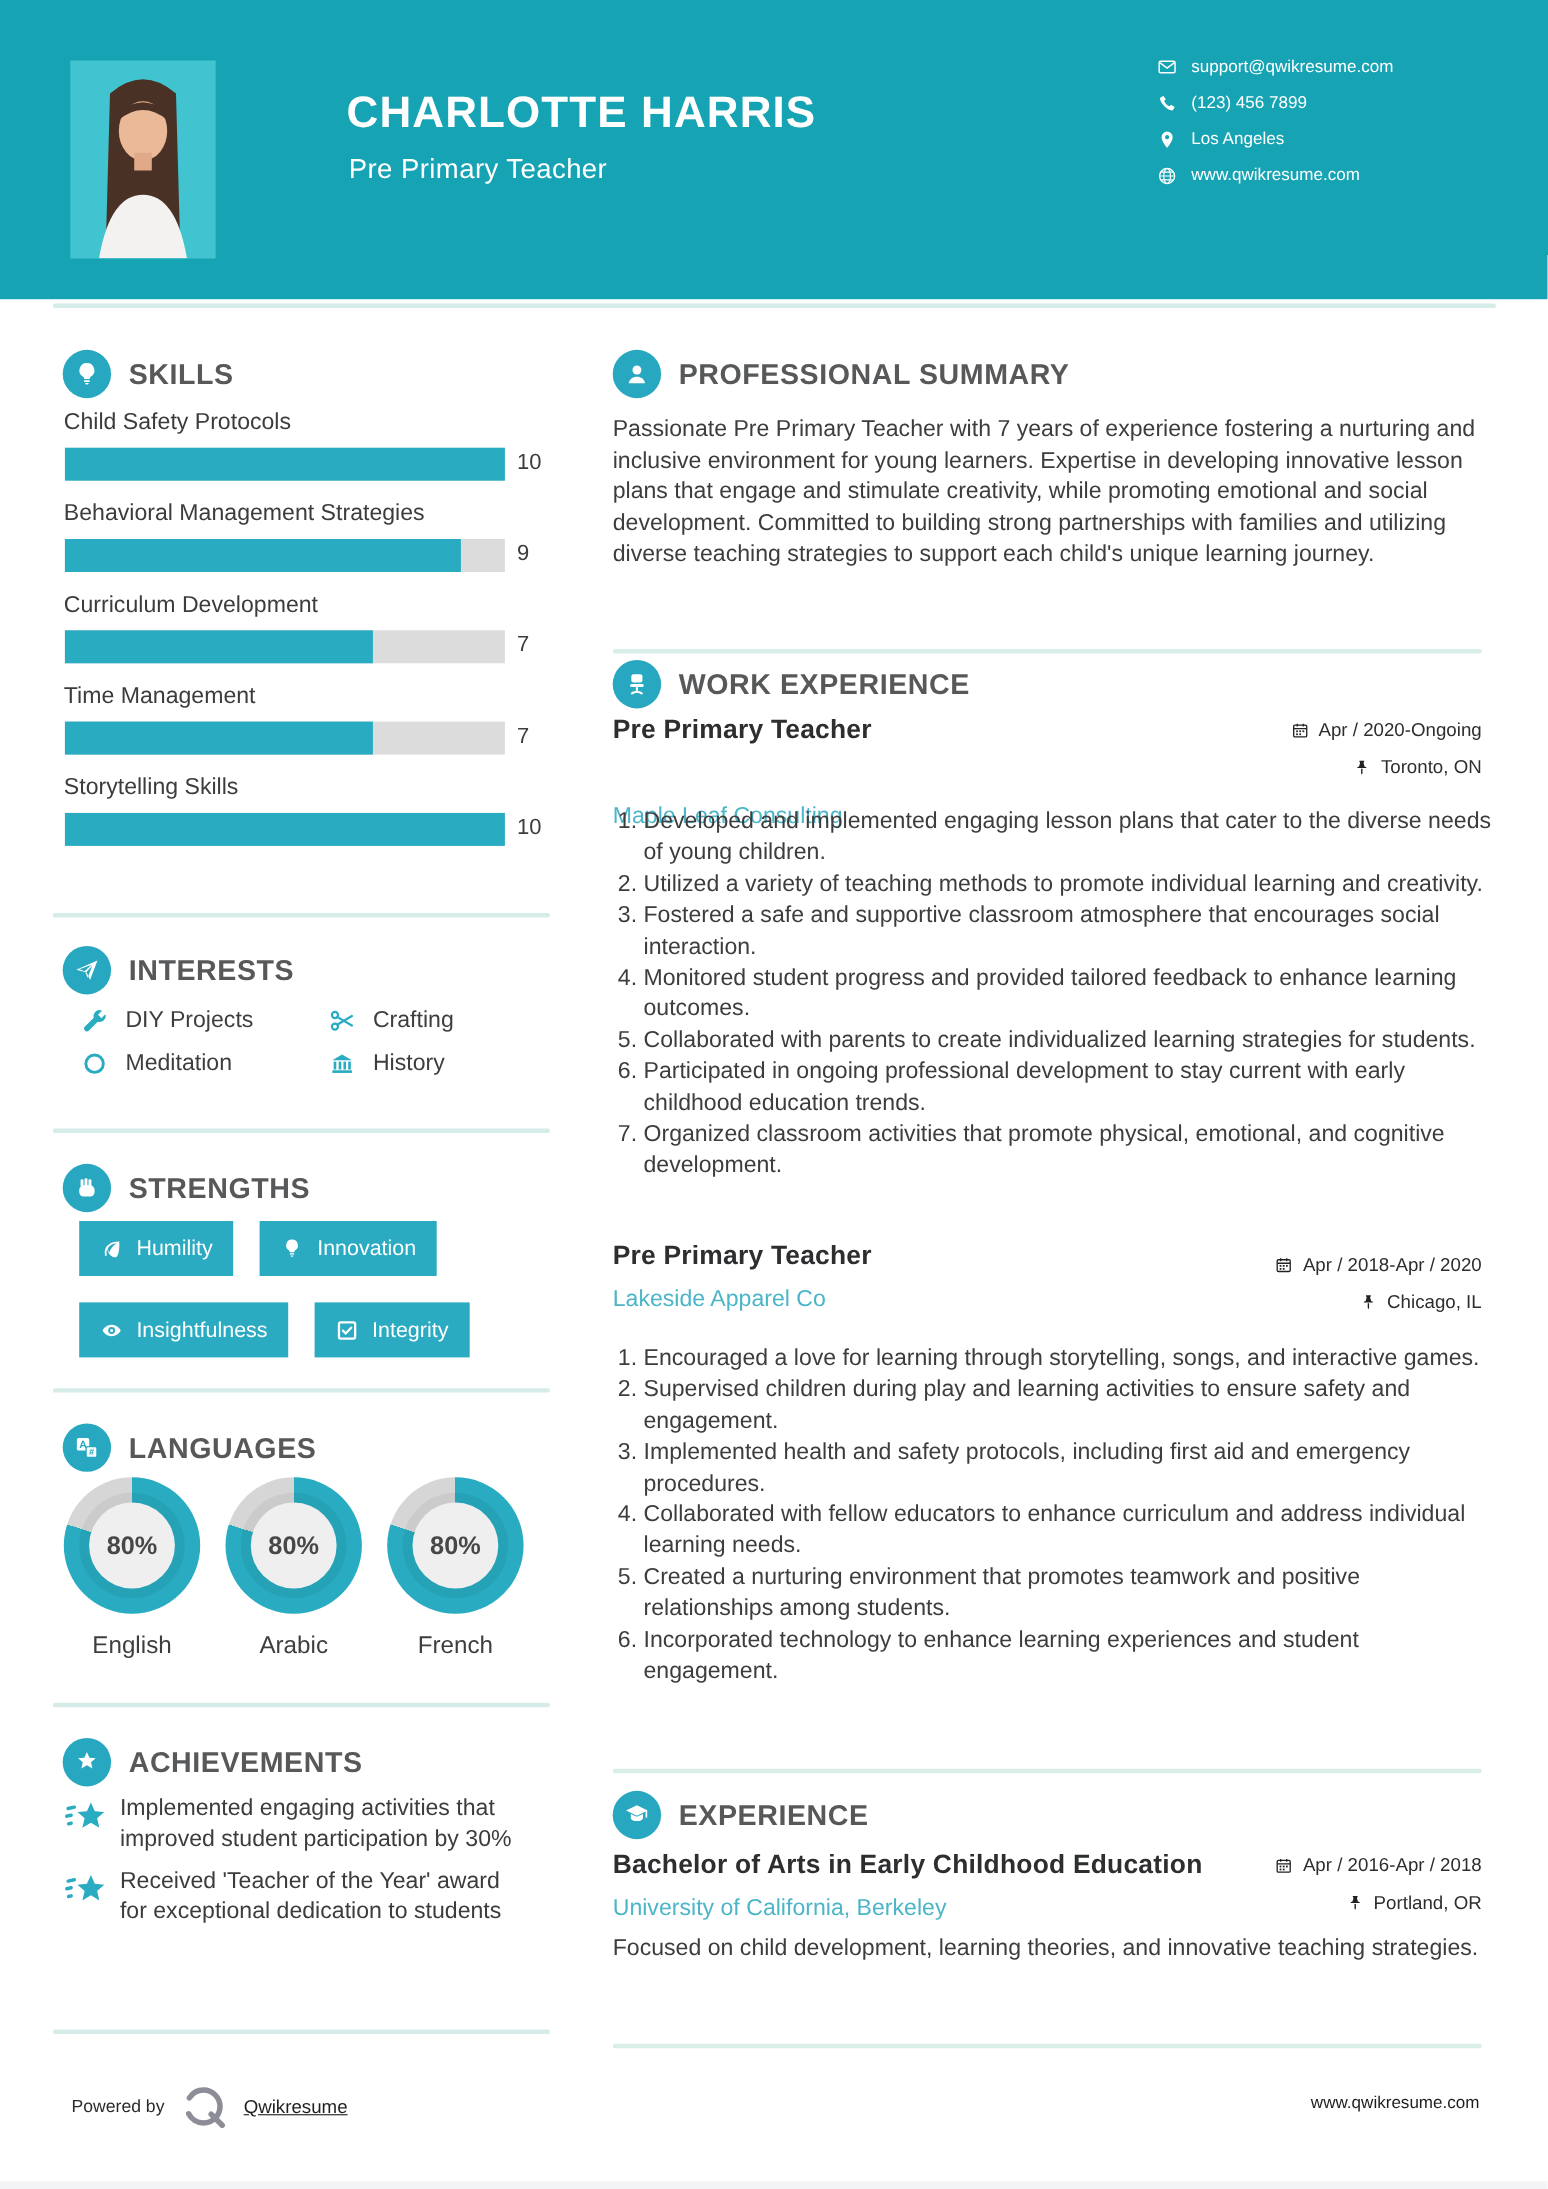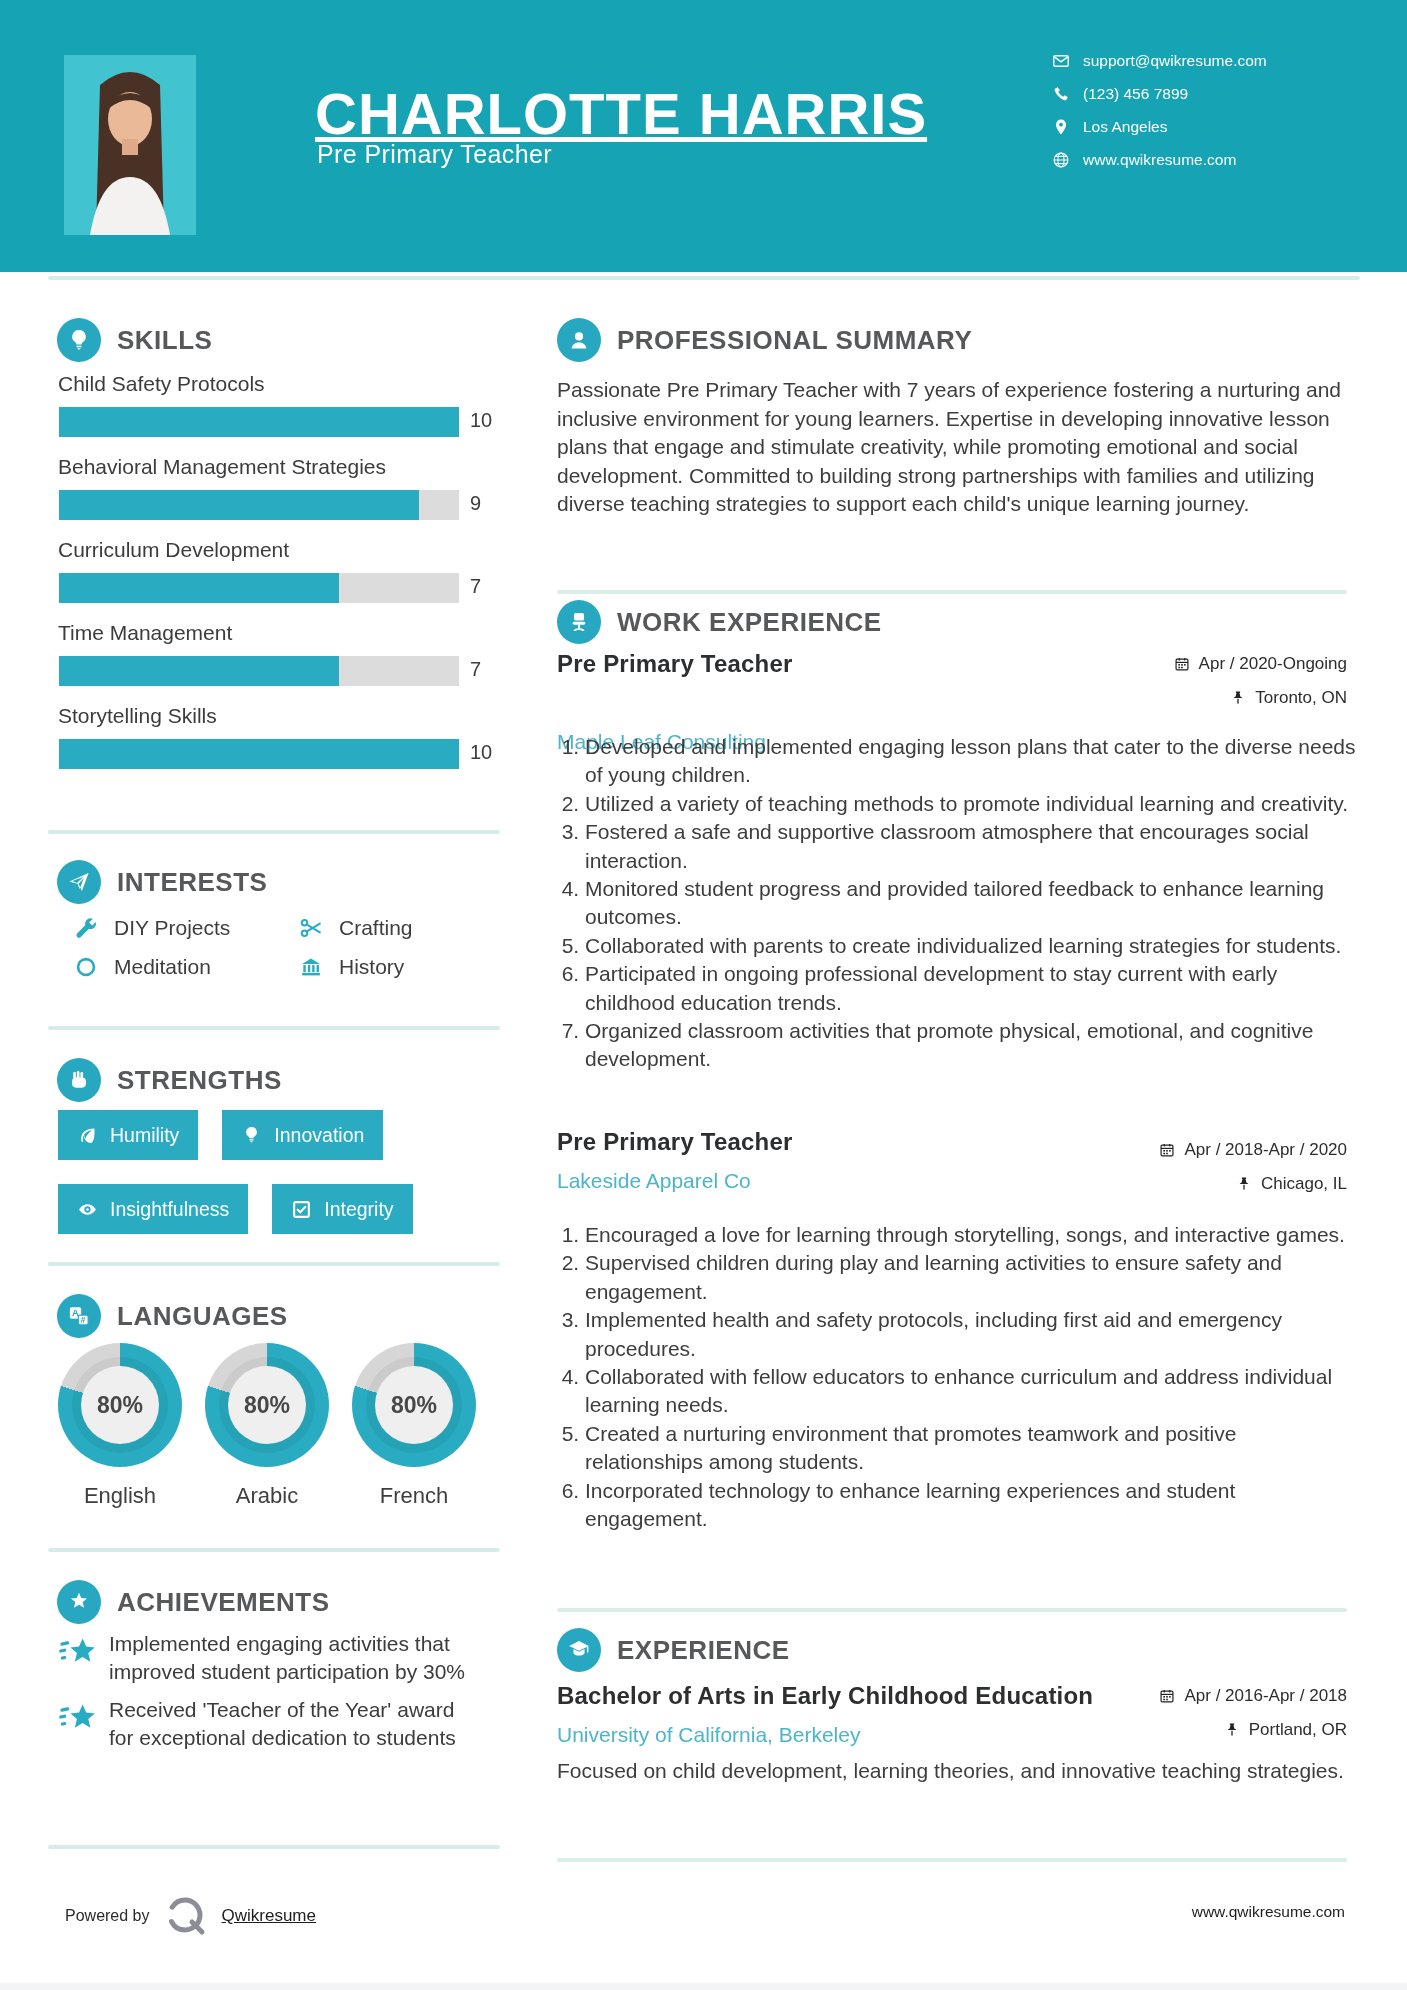--- a/index.html
+++ b/index.html
@@ -2,21 +2,21 @@
 <html><head>
 <meta charset="utf-8">
 <style>
   * { margin:0; padding:0; box-sizing:border-box; }
   body { background:#ffffff; font-family:"Liberation Sans", sans-serif; }
   .page { position:relative; width:1407px; height:1990px; background:#fff; overflow:hidden; }
 
   
   .header { position:absolute; left:0; top:0; width:1407px; height:272px; background:#16a3b3; }
   .photo { position:absolute; left:64px; top:55px; width:132px; height:180px; background:#41c4cf; overflow:hidden; }
-  .name { position:absolute; left:315px; top:80px; font-size:58px; font-weight:700; color:#ffffff; letter-spacing:1px;text-decoration:underline; }
+  .name { position:absolute; left:315px; top:80px; font-size:40px; font-weight:700; color:#ffffff; letter-spacing:1px; }
   .job-title { position:absolute; left:317px; top:140px; font-size:25px; color:#ffffff; letter-spacing:.4px; }
   .contact { position:absolute; left:1052px; top:44px; }
   .contact-row { display:flex; align-items:center; gap:13px; height:33px; color:#ffffff; font-size:15.5px; }
   .contact-row svg { width:18px; height:18px; flex:0 0 auto; }
 
   .mint-line { position:absolute; height:4px; background:#d5ece8; border-radius:2px; }
 
   
   .sec-head { position:absolute; display:flex; align-items:center; gap:16px; }
   .sec-icon { width:44px; height:44px; border-radius:50%; background:#27a8c0; display:flex; align-items:center; justify-content:center; flex:0 0 auto; }
@@ -29,21 +29,21 @@
   .skill-track { position:absolute; left:1px; top:35px; width:400px; height:30px; background:#dcdcdc; }
   .skill-fill { height:100%; background:#29abc1; }
   .skill-value { position:absolute; left:412px; top:37px; font-size:20px; color:#3c3c3c; }
 
   
   .interests-grid { position:absolute; left:74px; top:916px; width:440px; display:grid; grid-template-columns:225px auto; row-gap:15px; }
   .interest-item { display:flex; align-items:center; gap:16px; font-size:21px; color:#3e3e3e; }
   .interest-item svg { width:24px; height:24px; color:#29abc1; flex:0 0 auto; }
 
   
-  .strengths-wrap { position:absolute; left:58px; top:1110px; width:440px; display:flex; flex-wrap:wrap; column-gap:16px; row-gap:13px;gap:24px; }
+  .strengths-wrap { position:absolute; left:72px; top:1110px; width:440px; display:flex; flex-wrap:wrap; column-gap:16px; row-gap:13px;gap:24px; }
   .strength-btn { height:50px; background:#2aabc1; color:#fff; display:inline-flex; align-items:center; gap:12px; padding:0 19px; font-size:19.5px; }
   .strength-btn svg { width:21px; height:21px; }
 
   
   .langs { position:absolute; left:58px; top:1343px; display:flex; gap:23px; }
   .lang { width:124px; text-align:center; }
   .donut { position:relative; width:124px; height:124px; border-radius:50%;text-decoration:underline; }
   .donut-hole { position:absolute; left:23px; top:23px; width:78px; height:78px; border-radius:50%; background:#efefef;
                 box-shadow:0 0 0 9px rgba(0,0,0,.05); display:flex; align-items:center; justify-content:center; }
   .donut-hole span { font-size:23px; font-weight:700; color:#474747; }

